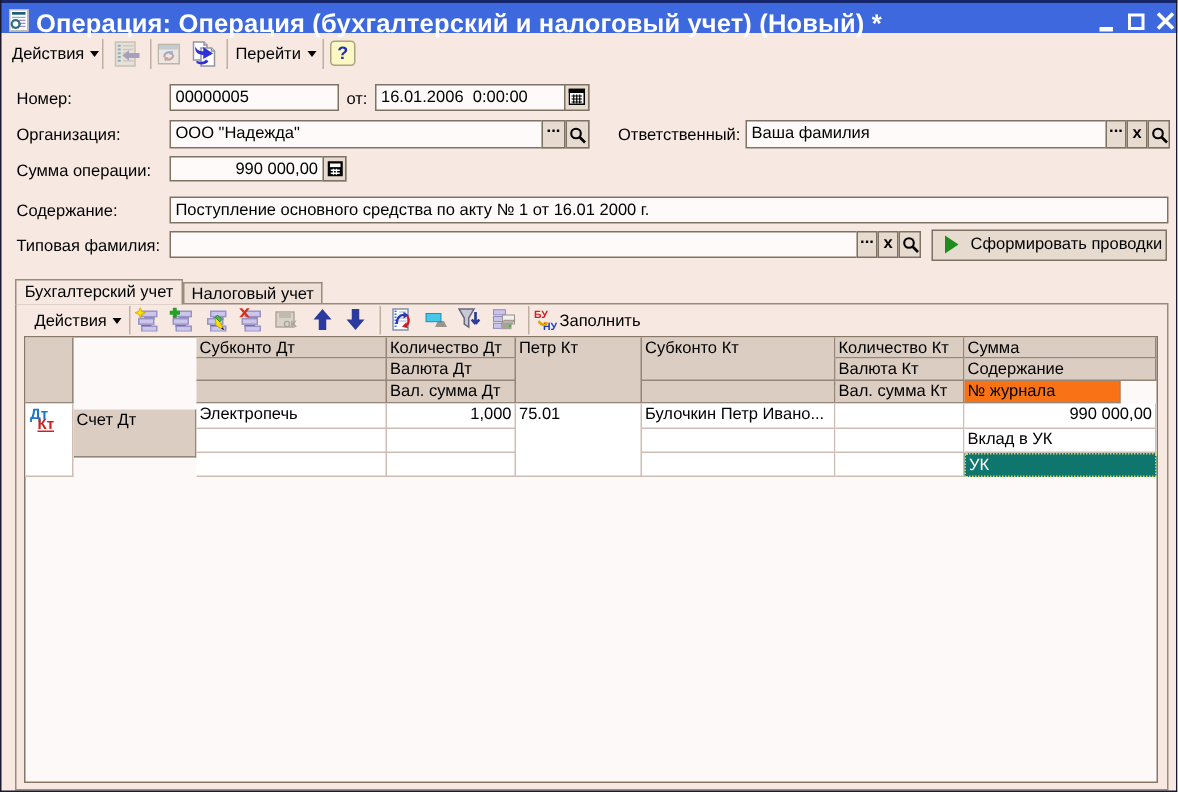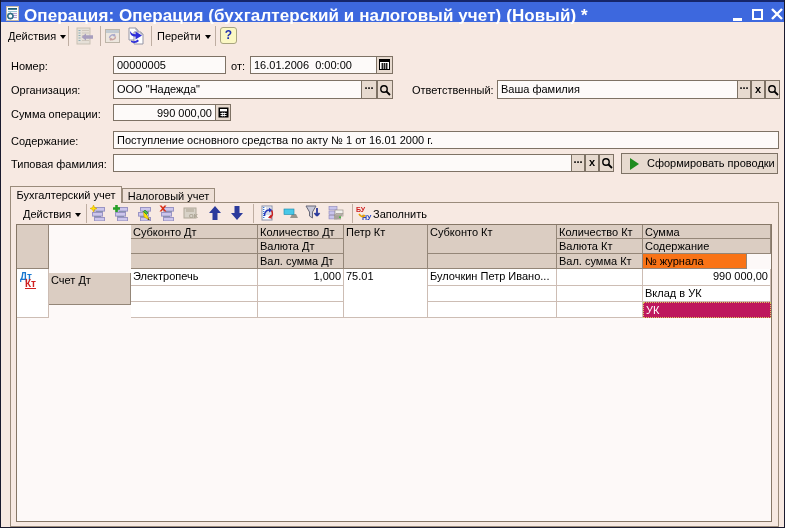--- a/index.html
+++ b/index.html
@@ -298,16 +298,16 @@
   <div class="bc" style="left:241px;top:77px;width:86px;height:16px;"></div>
   <div class="bc" style="left:327px;top:44px;width:84px;height:49px;">75.01</div>
   <div class="bc" style="left:411px;top:44px;width:129px;height:17px;">Булочкин Петр Ивано...</div>
   <div class="bc" style="left:411px;top:61px;width:129px;height:16px;"></div>
   <div class="bc" style="left:411px;top:77px;width:129px;height:16px;"></div>
   <div class="bc" style="left:540px;top:44px;width:86px;height:17px;"></div>
   <div class="bc" style="left:540px;top:61px;width:86px;height:16px;"></div>
   <div class="bc" style="left:540px;top:77px;width:86px;height:16px;"></div>
   <div class="bc num" style="left:626px;top:44px;width:128px;height:17px;">990 000,00</div>
   <div class="bc" style="left:626px;top:61px;width:128px;height:16px;">Вклад в УК</div>
-  <div class="bc" style="left:626px;top:77px;width:128px;height:16px;background:#be185d;color:#fff;border:1px dotted #D8D060;">УК</div>
+  <div class="bc" style="left:626px;top:77px;width:128px;height:16px;background:#0f766e;color:#fff;border:1px dotted #D8D060;">УК</div>
 </div>
 
 <div id="winborder"></div>
 
 </body></html>

